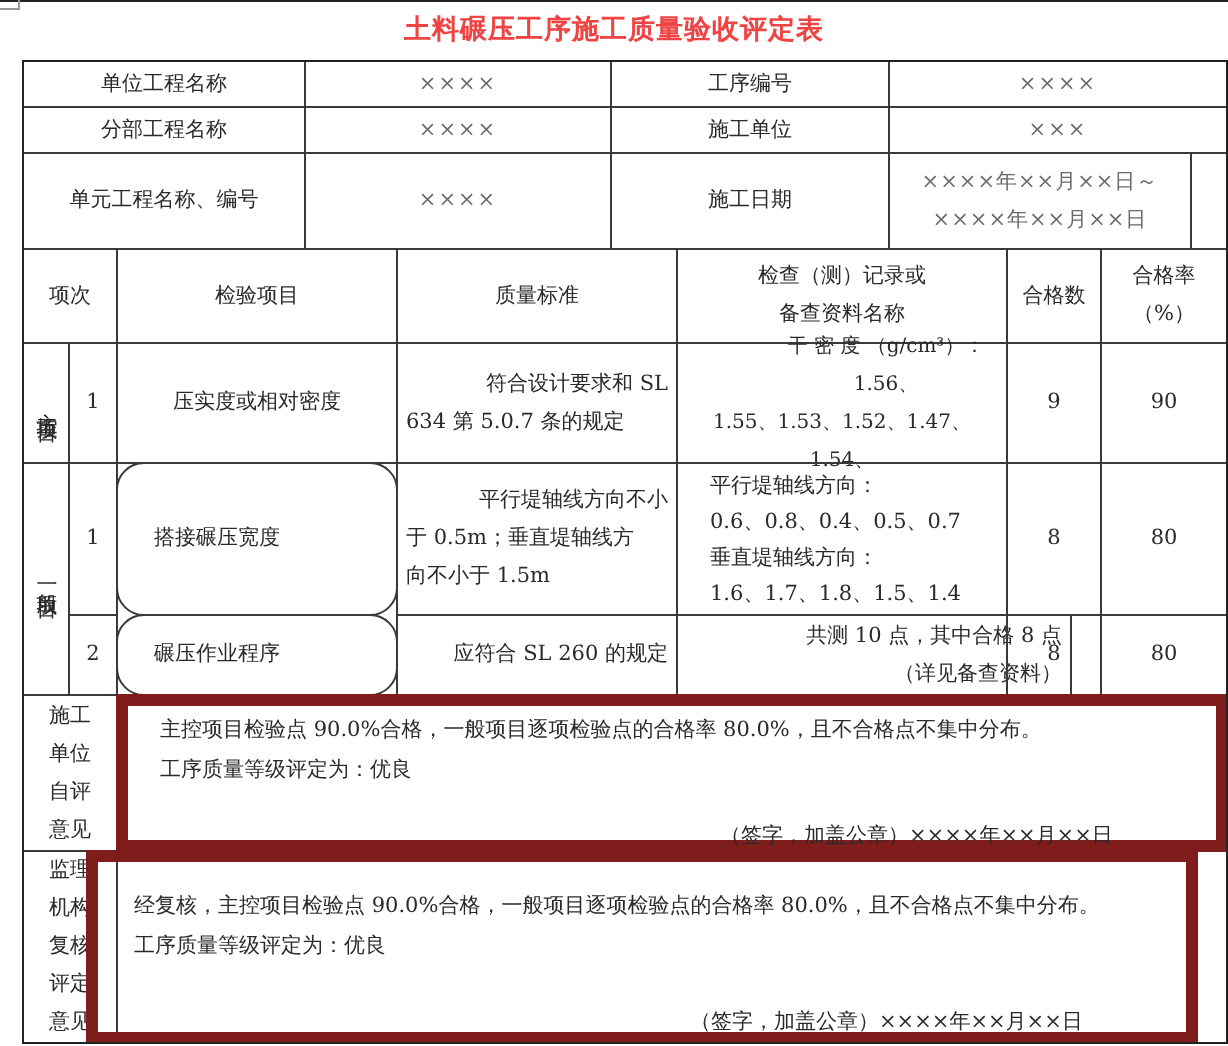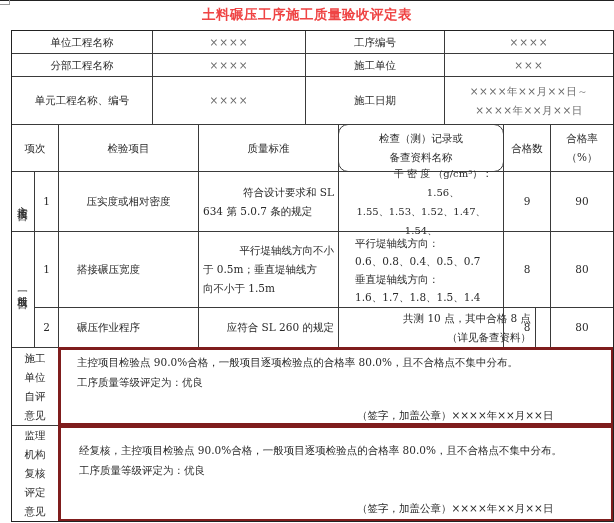--- a/index.html
+++ b/index.html
@@ -44,21 +44,21 @@
       box-sizing: border-box;
       border: 1px solid #3a3a3a;
       display: flex;
       align-items: center;
       justify-content: center;
       text-align: center;
       font-size: 10.5px;
       line-height: 19px;
       padding: 0 4px;
     }
-    .cell.left { justify-content: flex-start; text-align: left; }
+    .cell.left { justify-content: flex-start; text-align: left; border-radius: 14px; }
     .cell.col { flex-direction: column; }
     .gray { color: #6a6a6a; letter-spacing: 1px; }
     .vert {
       writing-mode: vertical-rl;
       text-orientation: upright;
       letter-spacing: 2px;
       line-height: 14px;
     }
     .vert2 {
       font-size: 10.5px;
@@ -67,21 +67,21 @@
       text-align: center;
       word-break: break-all;
     }
     .mult {
       display: block;
       line-height: 19px;
     }
     .opinion {
       position: absolute;
       box-sizing: border-box;
-      border: 3px solid #7f1d1d;
+      border: 6px solid #7f1d1d;
       font-size: 10.5px;
       line-height: 20px;
     }
     .op-line { position: absolute; white-space: nowrap; }
     .outer {
       position: absolute;
       left: 11px; top: 30px;
       width: 603px; height: 492px;
       box-sizing: border-box;
       border: 1.5px solid #222;
@@ -102,29 +102,29 @@
 <div class="cell gray" style="left:444px;top:30px;width:170px;height:24px;">××××</div>
 
 <div class="cell" style="left:11px;top:53px;width:142px;height:24px;">分部工程名称</div>
 <div class="cell gray" style="left:152px;top:53px;width:154px;height:24px;">××××</div>
 <div class="cell" style="left:305px;top:53px;width:140px;height:24px;">施工单位</div>
 <div class="cell gray" style="left:444px;top:53px;width:170px;height:24px;">×××</div>
 
 <div class="cell" style="left:11px;top:76px;width:142px;height:49px;">单元工程名称、编号</div>
 <div class="cell gray" style="left:152px;top:76px;width:154px;height:49px;">××××</div>
 <div class="cell" style="left:305px;top:76px;width:140px;height:49px;">施工日期</div>
-<div class="cell col gray" style="left:444px;top:76px;width:170px;height:49px;letter-spacing:0.5px;">
+<div class="cell col gray" style="left:444px;top:76px;width:152px;height:49px;letter-spacing:0.5px;">
   <span class="mult">××××年××月××日～</span>
   <span class="mult">××××年××月××日</span>
 </div>
 
 <div class="cell" style="left:11px;top:124px;width:48px;height:48px;">项次</div>
 <div class="cell" style="left:58px;top:124px;width:141px;height:48px;">检验项目</div>
 <div class="cell" style="left:198px;top:124px;width:141px;height:48px;">质量标准</div>
-<div class="cell col" style="left:338px;top:124px;width:166px;height:48px;border-radius:10px;">
+<div class="cell col" style="left:338px;top:124px;width:166px;height:48px;">
   <span class="mult">检查（测）记录或</span>
   <span class="mult">备查资料名称</span>
 </div>
 <div class="cell" style="left:503px;top:124px;width:48px;height:48px;">合格数</div>
 <div class="cell col" style="left:550px;top:124px;width:64px;height:48px;">
   <span class="mult">合格率</span>
   <span class="mult">（%）</span>
 </div>
 
 <div class="cell" style="left:11px;top:171px;width:24px;height:61px;padding:0;">
@@ -178,19 +178,19 @@
 </div>
 <div class="opinion" style="left:58px;top:347px;width:556px;height:79px;">
   <span class="op-line" style="left:16px;top:2px;">主控项目检验点 90.0%合格，一般项目逐项检验点的合格率 80.0%，且不合格点不集中分布。</span>
   <span class="op-line" style="left:16px;top:22px;">工序质量等级评定为：优良</span>
   <span class="op-line" style="left:296px;top:55px;">（签字，加盖公章）××××年××月××日</span>
 </div>
 
 <div class="cell" style="left:11px;top:425px;width:48px;height:97px;padding:4px 6px;">
   <span class="vert2">监理机构复核评定意见</span>
 </div>
-<div class="opinion" style="left:58px;top:425px;width:556px;height:97px;">
+<div class="opinion" style="left:43px;top:425px;width:556px;height:97px;">
   <span class="op-line" style="left:18px;top:12px;">经复核，主控项目检验点 90.0%合格，一般项目逐项检验点的合格率 80.0%，且不合格点不集中分布。</span>
   <span class="op-line" style="left:18px;top:32px;">工序质量等级评定为：优良</span>
   <span class="op-line" style="left:296px;top:70px;">（签字，加盖公章）××××年××月××日</span>
 </div>
 
 <div class="outer"></div>
 
 </body></html>

